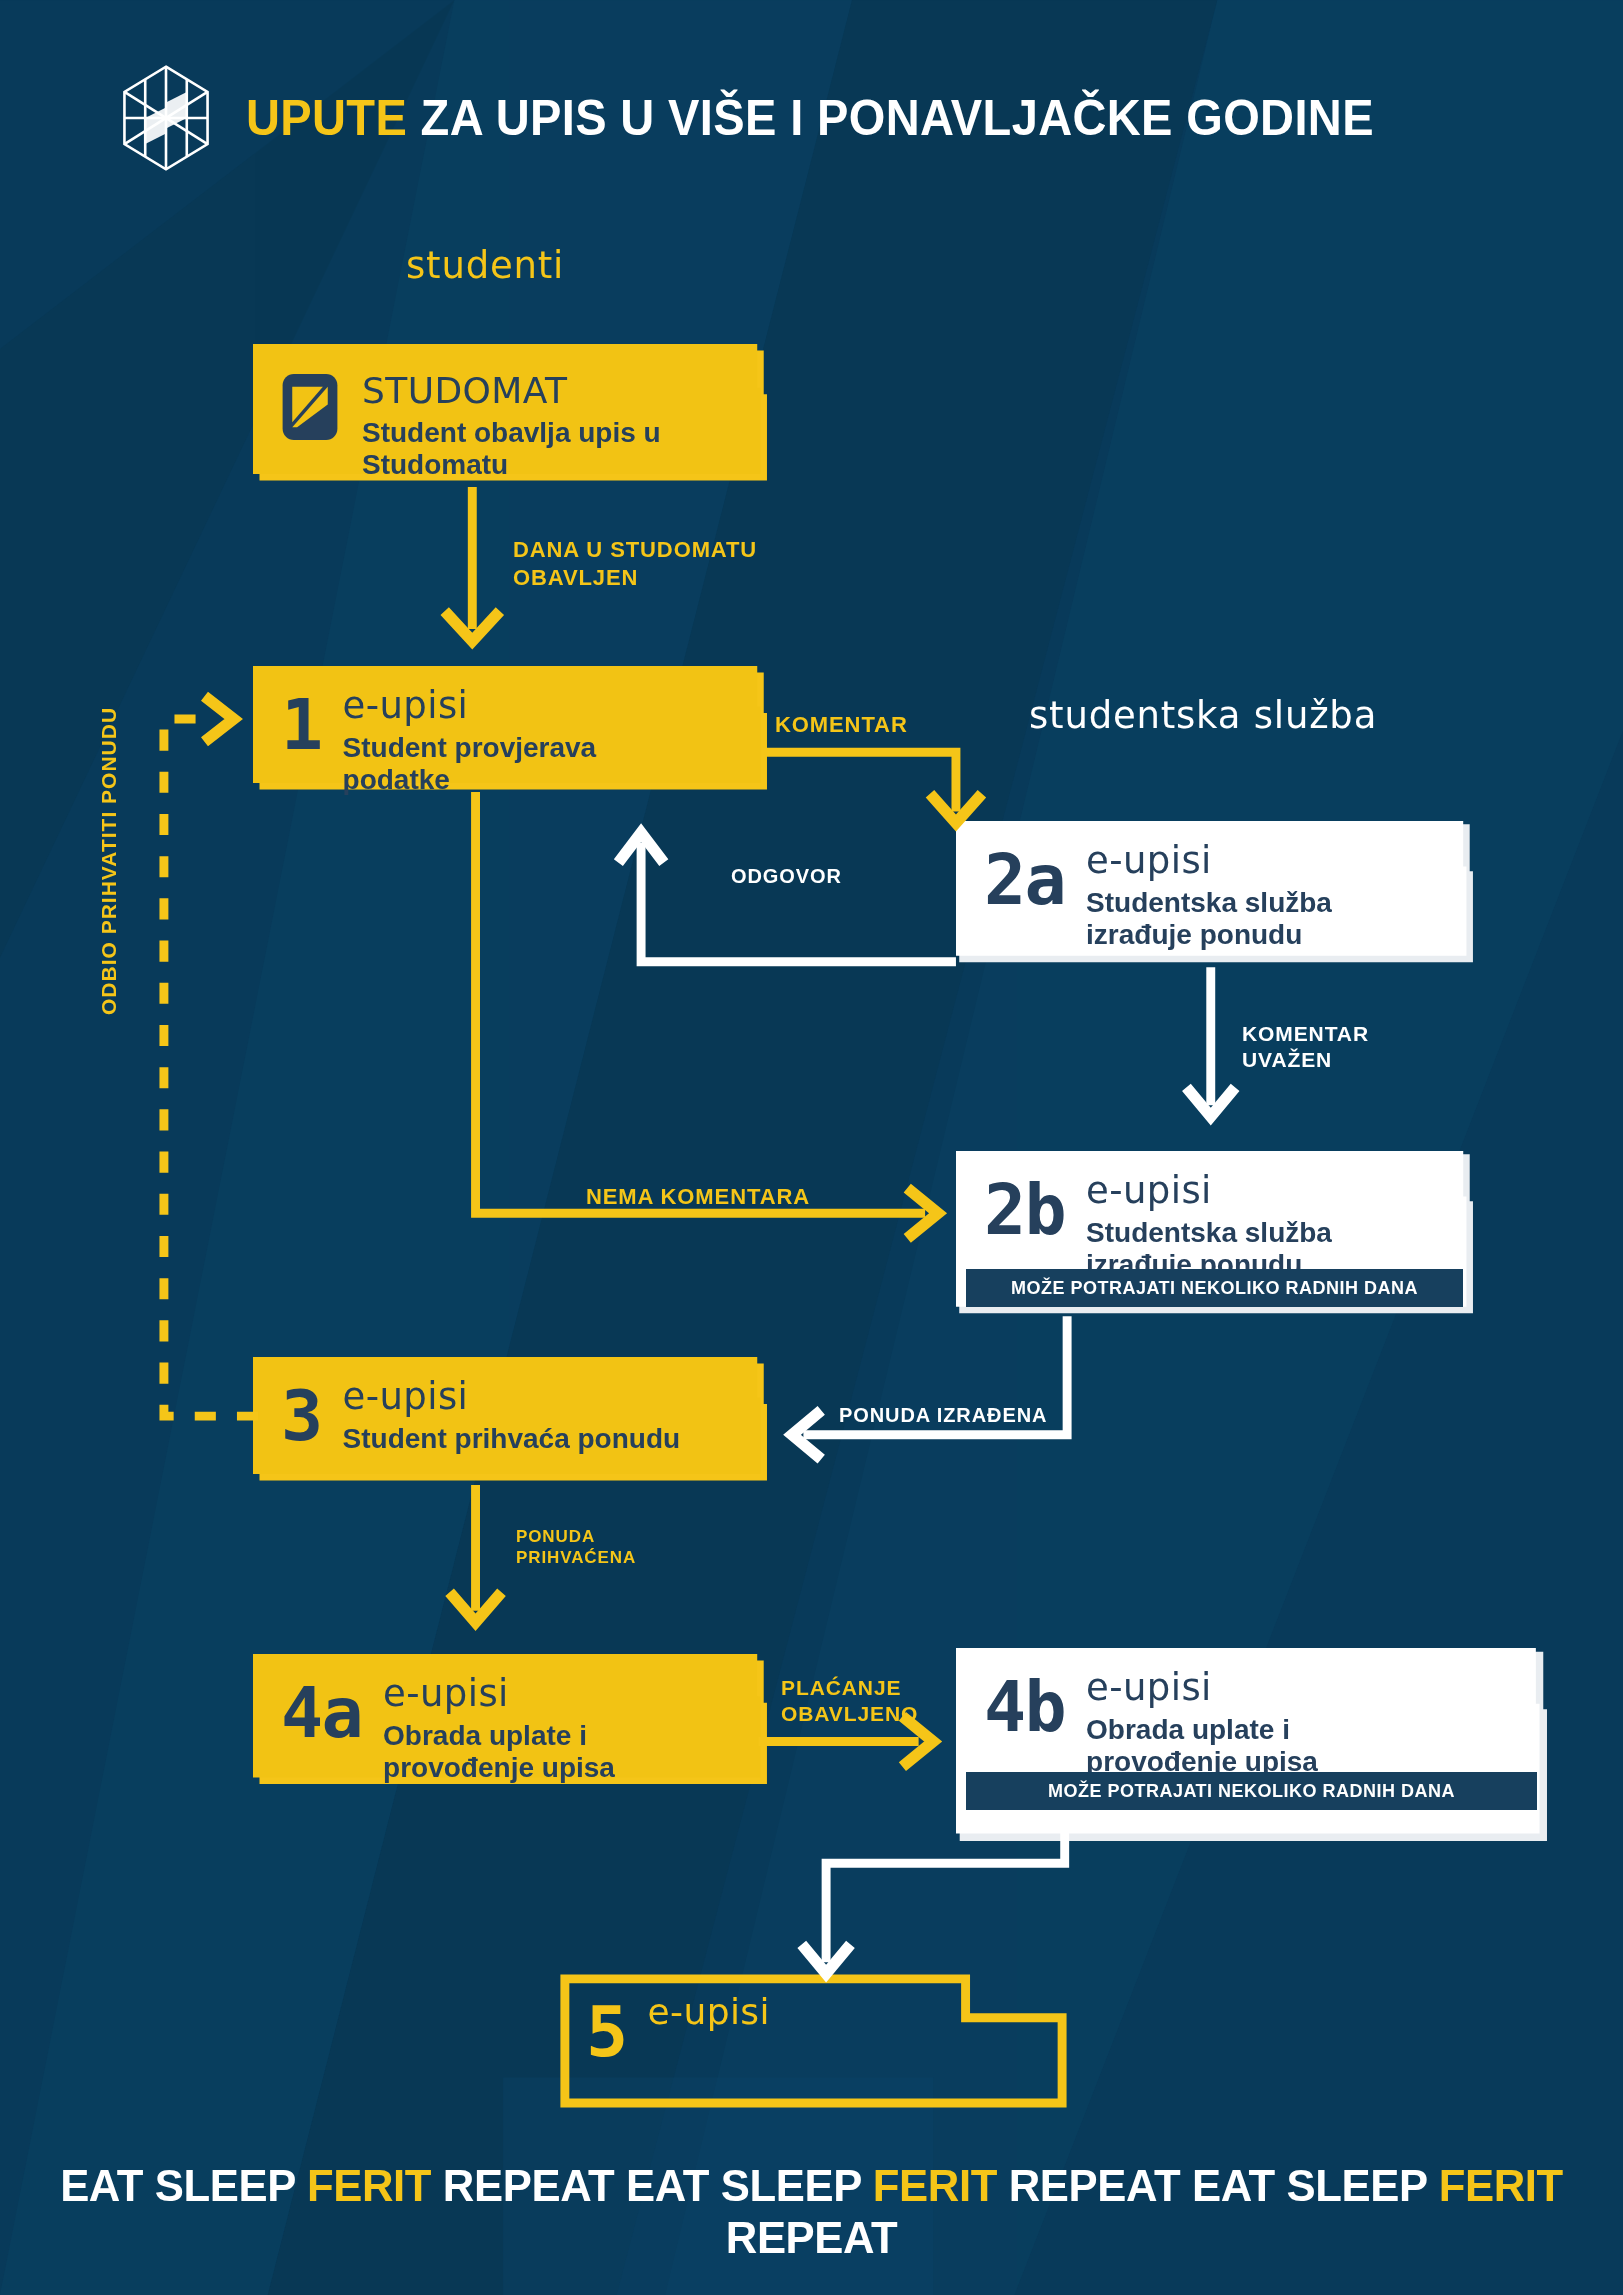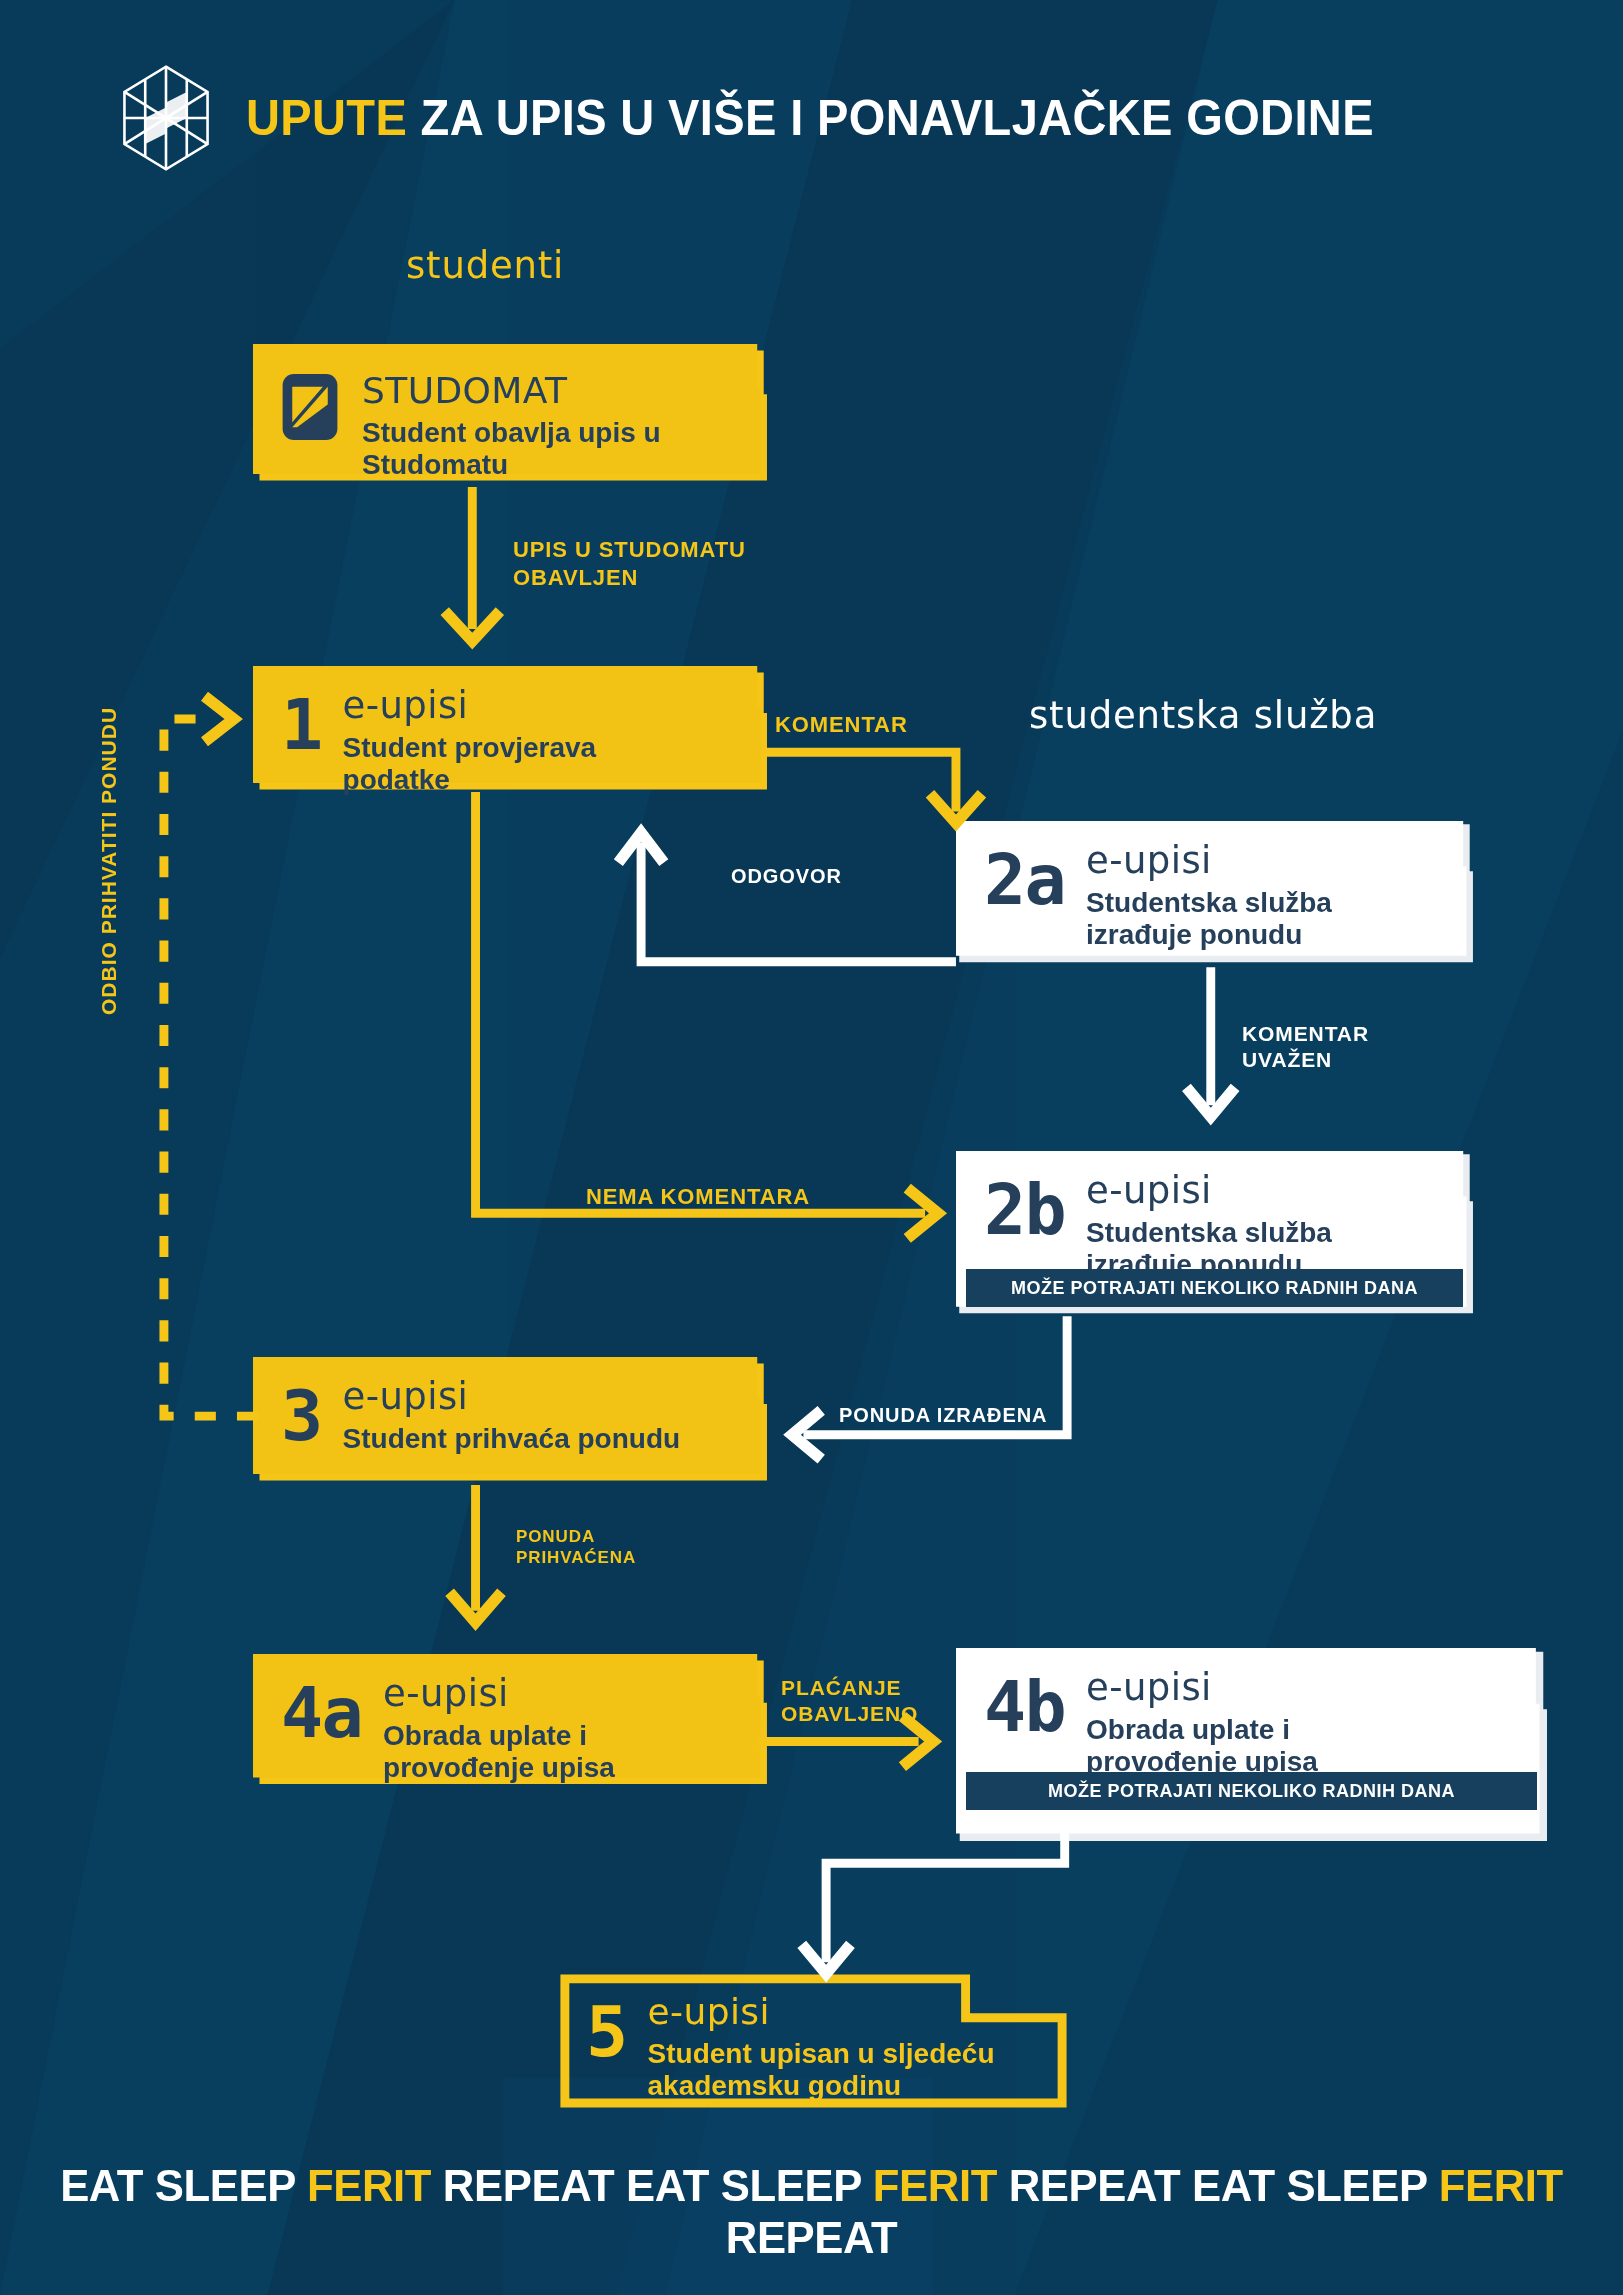--- a/index.html
+++ b/index.html
@@ -201,21 +201,21 @@
     </g>
 
     <g stroke="#F5C518" stroke-width="11" fill="none" stroke-dasharray="26 26">
       <polyline points="318,1745 202,1745 202,886 254,886"></polyline>
     </g>
     <g stroke="#F5C518" stroke-width="14" fill="none">
       <polyline points="252,858 288,886 252,914"></polyline>
     </g>
   </svg>
 
-  <div class="conn-label cl-y" style="left:513px; top:536px; font-size:22px;">UPIS U STUDOMATU
+  <div class="conn-label cl-y" style="left:513px; top:536px; font-size:22px;">DANA U STUDOMATU
 OBAVLJEN</div>
   <div class="conn-label cl-y" style="left:775px; top:711px; font-size:22px;">KOMENTAR</div>
   <div class="conn-label cl-w" style="left:731px; top:864px; font-size:20px;">ODGOVOR</div>
   <div class="conn-label cl-w" style="left:1242px; top:1021px; font-size:21px;">KOMENTAR
 UVAŽEN</div>
   <div class="conn-label cl-y" style="left:586px; top:1183px; font-size:22px;">NEMA KOMENTARA</div>
   <div class="conn-label cl-w" style="left:839px; top:1403px; font-size:20px;">PONUDA IZRAĐENA</div>
   <div class="conn-label cl-y" style="left:516px; top:1526px; font-size:17px;">PONUDA
 PRIHVAĆENA</div>
   <div class="conn-label cl-y" style="left:781px; top:1675px; font-size:21px;">PLAĆANJE
@@ -327,21 +327,20 @@
   </div>
 
   <div class="card v-outline" style="left:560px; top:1974px; width:507px; height:134px;">
     <svg class="shape" viewBox="0 0 625 165" preserveAspectRatio="none">
       <path d="M6,6 H 500 V 54 H 619 V 159 H 6 Z" fill="none" stroke="#F5C518" stroke-width="11"></path>
     </svg>
     <div class="content" style="padding:19.5px 23px 16px 26px;">
       <div class="num">5</div>
       <div class="texts">
         <div class="kicker" style="font-size:36px;">e-upisi</div>
-        <div class="desc" style="max-width:382px;">Student upisan u sljedeću akademsku godinu</div>
       </div>
     </div>
   </div>
 
   <div id="footer"><span>EAT SLEEP </span><span class="hl">FERIT</span><span> REPEAT EAT SLEEP </span><span class="hl">FERIT</span><span> REPEAT EAT SLEEP </span><span class="hl">FERIT</span><span> REPEAT</span></div>
 
 </div>
 
 
 </body></html>

